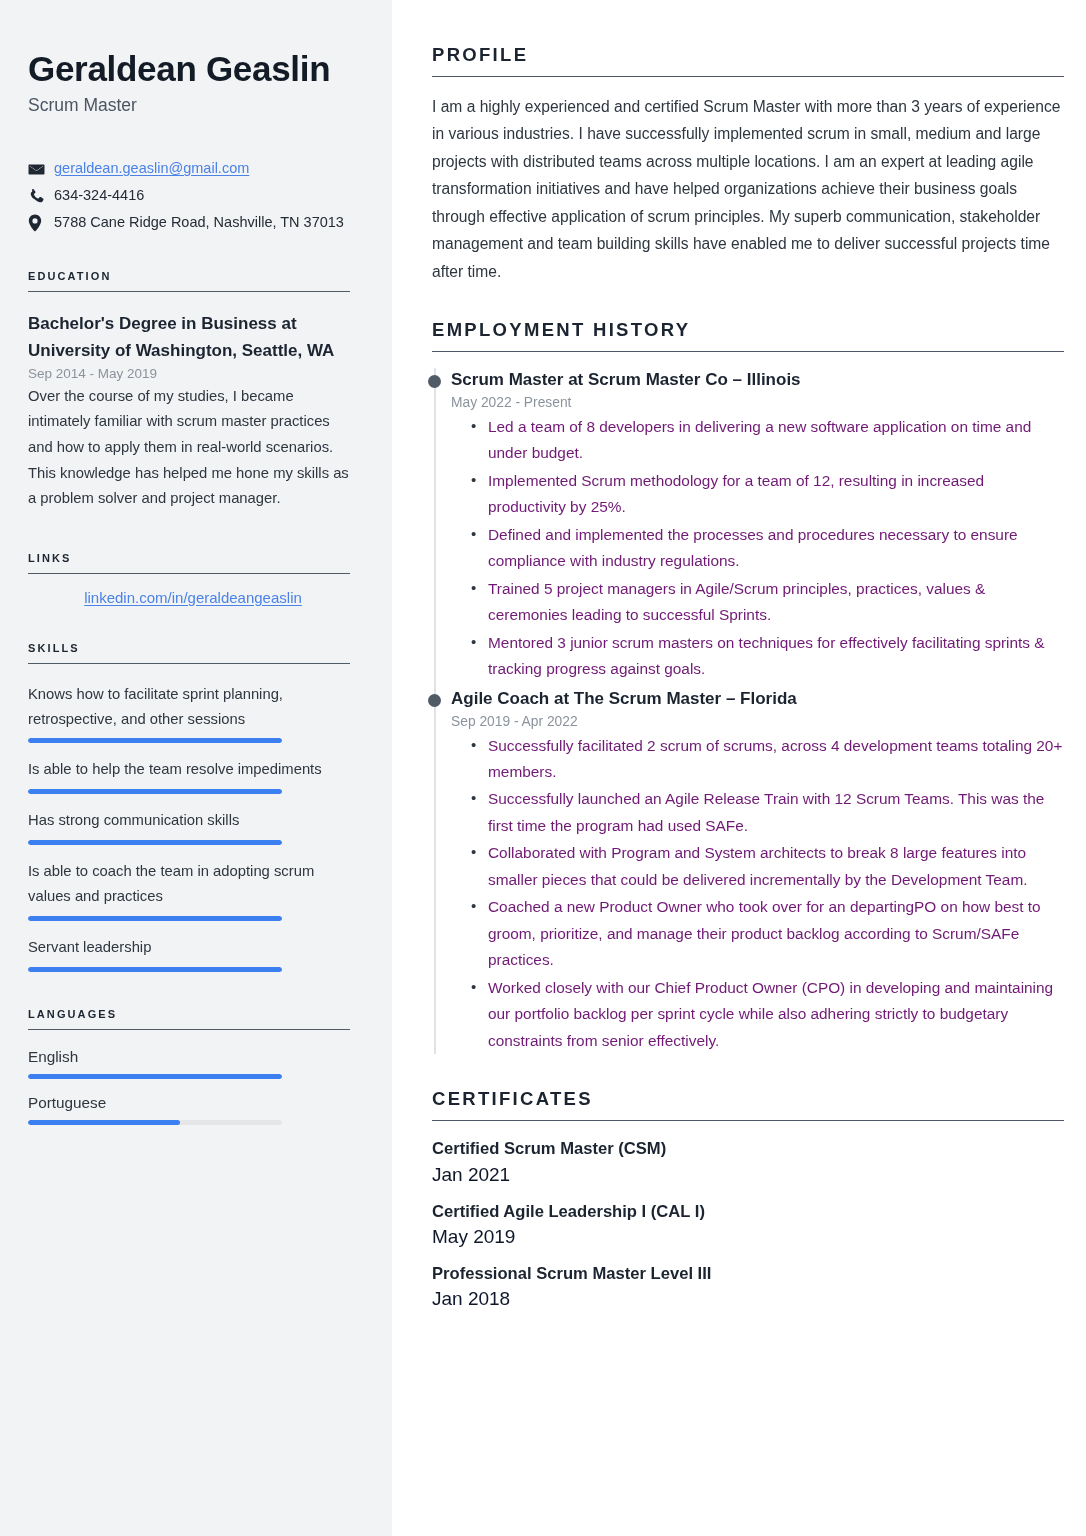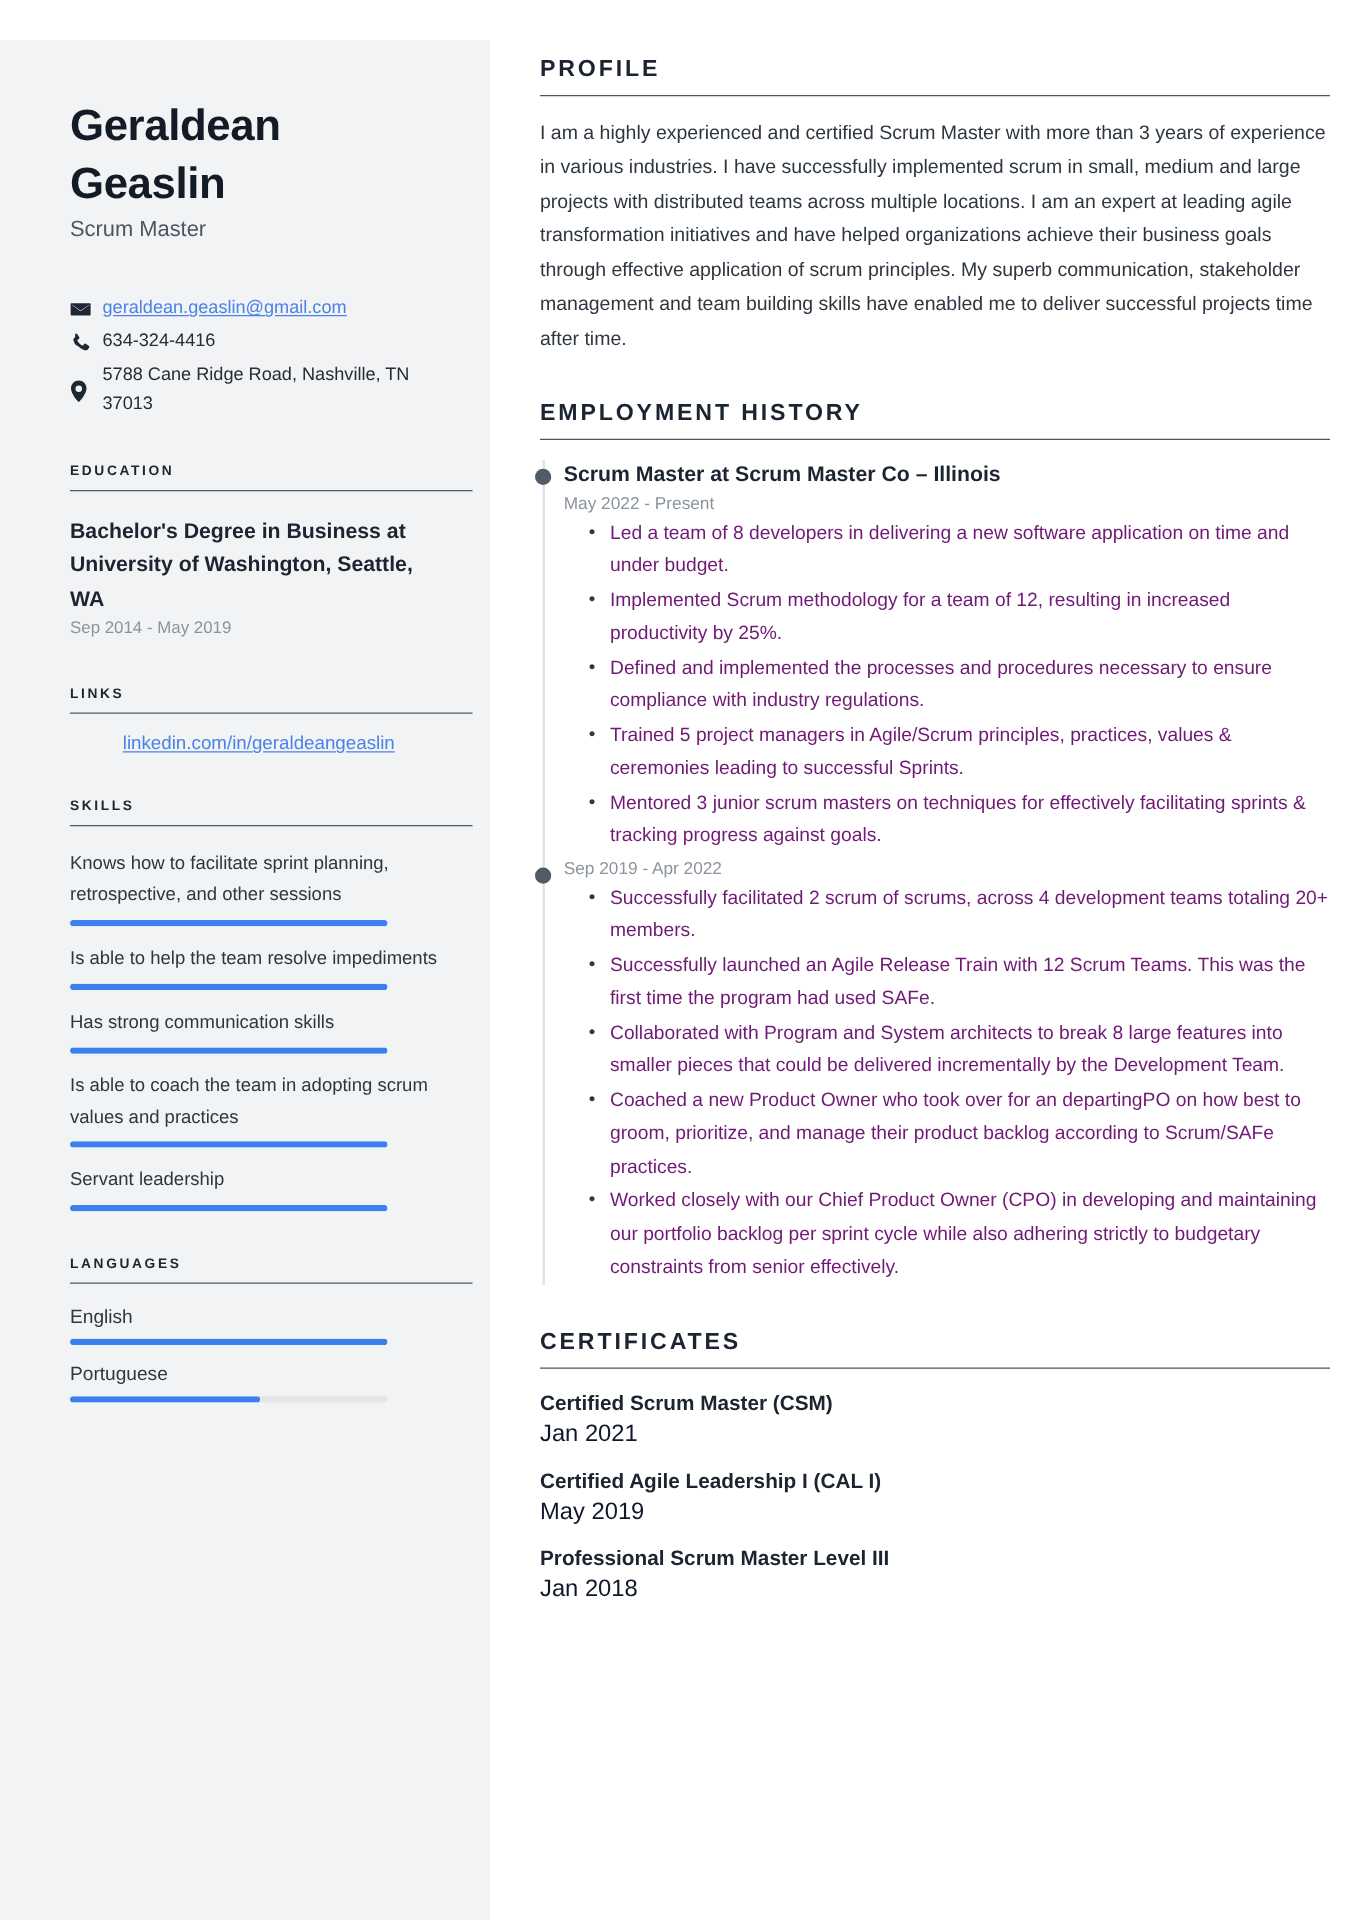--- a/index.html
+++ b/index.html
@@ -19,22 +19,21 @@
     display: flex;
     align-items: stretch;
     background: #ffffff;
   }
 
   
   .sidebar {
     width: 392px;
     flex: 0 0 392px;
     background: #f2f3f4;
-    padding: 46px 34px 0 56px;
-    margin-top: 32px;
+    padding: 46px 34px 0 28px;
   }
   .name {
     font-size: 35px;
     font-weight: 700;
     line-height: 1.32;
     letter-spacing: -0.3px;
     color: #131b26;
     margin: 0 0 2px 0;
     word-break: break-word;
   }
@@ -274,20 +273,21 @@
       </div>
 
     </div>
 
     <section class="side-section">
       <h2 class="side-heading">EDUCATION</h2>
       <div class="rule"></div>
       <div>
         <p class="edu-title">Bachelor's Degree in Business at University of Washington, Seattle, WA</p>
         <p class="edu-date">Sep 2014 - May 2019</p>
+        <p class="edu-desc">Over the course of my studies, I became intimately familiar with scrum master practices and how to apply them in real-world scenarios. This knowledge has helped me hone my skills as a problem solver and project manager.</p>
       </div>
     </section>
 
     <section class="side-section links-section">
       <h2 class="side-heading">LINKS</h2>
       <div class="rule"></div>
       <div class="links-list">
         <a class="link-blue" href="#">linkedin.com/in/geraldeangeaslin</a>
       </div>
     </section>
@@ -373,20 +373,21 @@
               <li>Led a team of 8 developers in delivering a new software application on time and under budget.</li>
               <li>Implemented Scrum methodology for a team of 12, resulting in increased productivity by 25%.</li>
               <li>Defined and implemented the processes and procedures necessary to ensure compliance with industry regulations.</li>
               <li>Trained 5 project managers in Agile/Scrum principles, practices, values &amp; ceremonies leading to successful Sprints.</li>
               <li>Mentored 3 junior scrum masters on techniques for effectively facilitating sprints &amp; tracking progress against goals.</li>
             </ul>
         </div>
 
         <div class="job">
           <span class="tl-dot"></span>
+          <p class="job-heading">Agile Coach at The Scrum Master – Florida</p>
           <p class="job-date">Sep 2019 - Apr 2022</p>
           <ul class="bullets">
               <li>Successfully facilitated 2 scrum of scrums, across 4 development teams totaling 20+ members.</li>
               <li>Successfully launched an Agile Release Train with 12 Scrum Teams. This was the first time the program had used SAFe.</li>
               <li>Collaborated with Program and System architects to break 8 large features into smaller pieces that could be delivered incrementally by the Development Team.</li>
               <li>Coached a new Product Owner who took over for an departingPO on how best to groom, prioritize, and manage their product backlog according to Scrum/SAFe practices.</li>
               <li>Worked closely with our Chief Product Owner (CPO) in developing and maintaining our portfolio backlog per sprint cycle while also adhering strictly to budgetary constraints from senior effectively.</li>
             </ul>
         </div>
 

